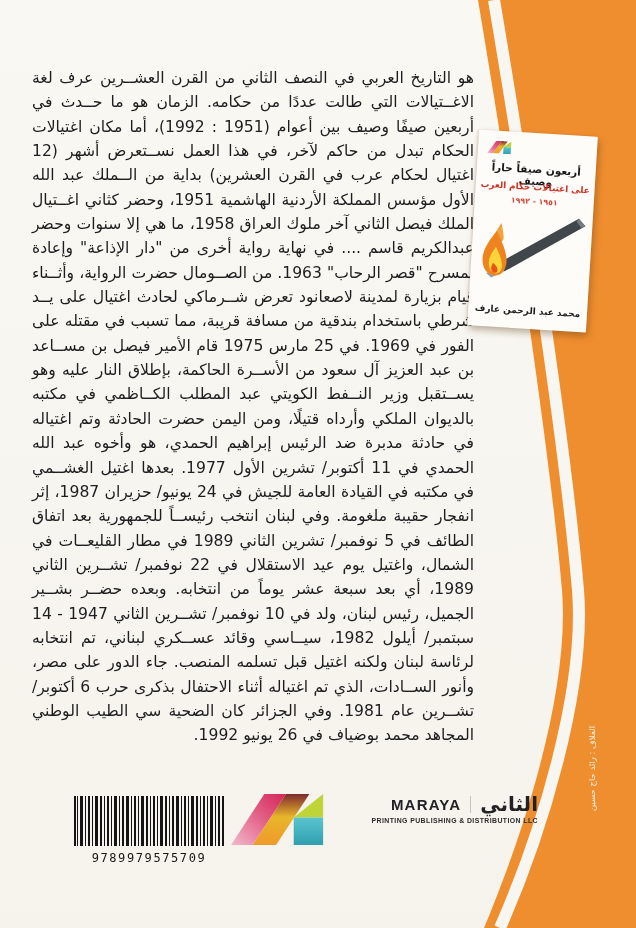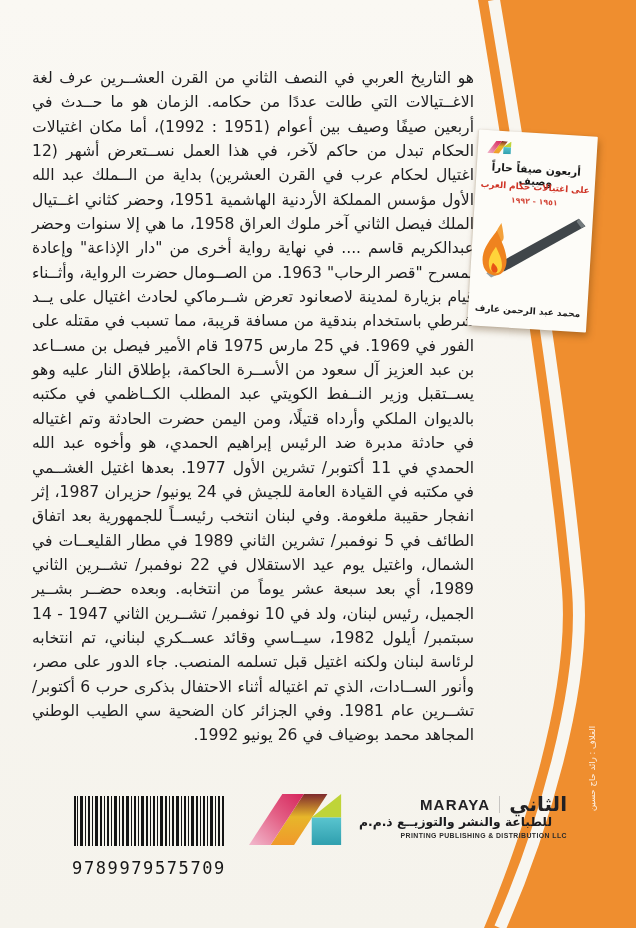--- a/index.html
+++ b/index.html
@@ -23,25 +23,25 @@
          font-size:10.5px;font-weight:bold;color:#191919;letter-spacing:-.2px;}
   .thumb-subtitle{position:absolute;top:49px;left:4px;right:4px;text-align:center;
          font-size:8.8px;font-weight:bold;color:#cf3426;}
   .thumb-years{position:absolute;top:64px;left:4px;right:4px;text-align:center;
          font-size:7.8px;font-weight:bold;color:#d4483a;letter-spacing:1px;}
   .pen-art{position:absolute;top:80px;left:4px;width:111px;height:74px;}
   .thumb-author{position:absolute;bottom:13px;left:4px;right:4px;text-align:center;
          font-size:9px;font-weight:bold;color:#1c1c1c;}
   
   .barcode{position:absolute;left:70px;top:796px;width:158px;z-index:1;}
-  .barcode-number{margin-top:8px;text-align:center;
-         font-family:"DejaVu Sans Mono",monospace;font-size:17px;
+  .barcode-number{margin-top:1px;text-align:center;
+         font-family:"DejaVu Sans Mono",monospace;font-size:12px;
          letter-spacing:1.6px;color:#161616;}
   
-  .publisher{position:absolute;left:249px;top:794px;display:flex;gap:12px;
+  .publisher{position:absolute;left:231px;top:794px;display:flex;gap:1px;
          align-items:flex-start;z-index:1;}
   .pub-text{width:208px;}
   .pub-row1{display:flex;justify-content:flex-end;align-items:center;direction:ltr;}
   .pub-name-en{font-size:15px;font-weight:bold;color:#222124;letter-spacing:1.2px;
          font-family:"Liberation Sans",sans-serif;}
   .pub-divider{width:1px;height:17px;background:#c7c5c2;margin:0 9px;}
   .pub-name-ar{font-size:20px;font-weight:bold;color:#222124;line-height:1;}
   .pub-ar{direction:rtl;text-align:left;font-size:12.3px;font-weight:bold;
          color:#1b1b1e;margin-top:1px;}
   .pub-en{text-align:right;font-size:6.9px;font-weight:bold;color:#2a2a2a;
@@ -162,18 +162,17 @@
   <div class="publisher">
     <svg width="98" height="51" viewBox="0 0 100 52">
       <use href="#maraya-m"></use>
     </svg>
     <div class="pub-text">
       <div class="pub-row1">
         <span class="pub-name-en">MARAYA</span>
         <span class="pub-divider"></span>
         <span class="pub-name-ar">الثاني</span>
       </div>
-      <div class="pub-ar">للطباعة والنشر والتوزيــع ذ.م.م</div>
       <div class="pub-en">PRINTING PUBLISHING &amp; DISTRIBUTION LLC</div>
     </div>
   </div>
 
 </div>
 
 </body></html>

